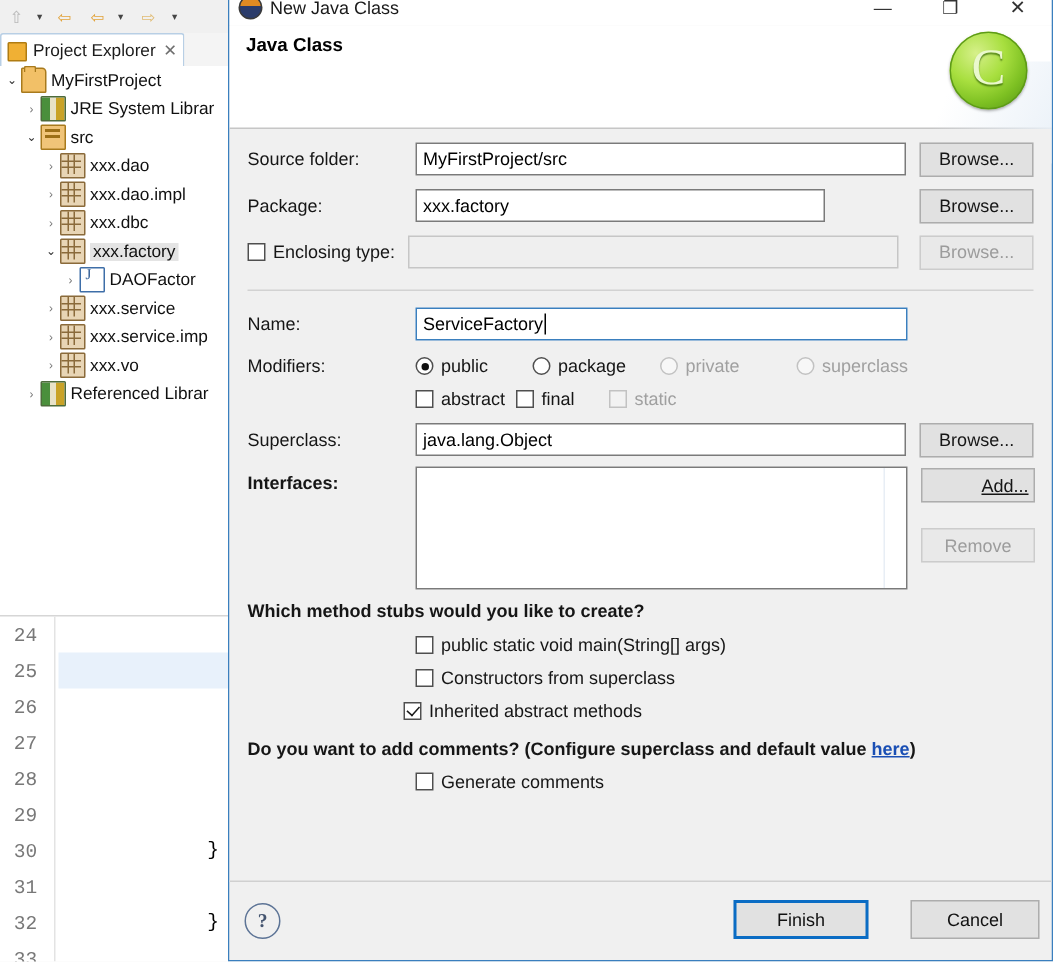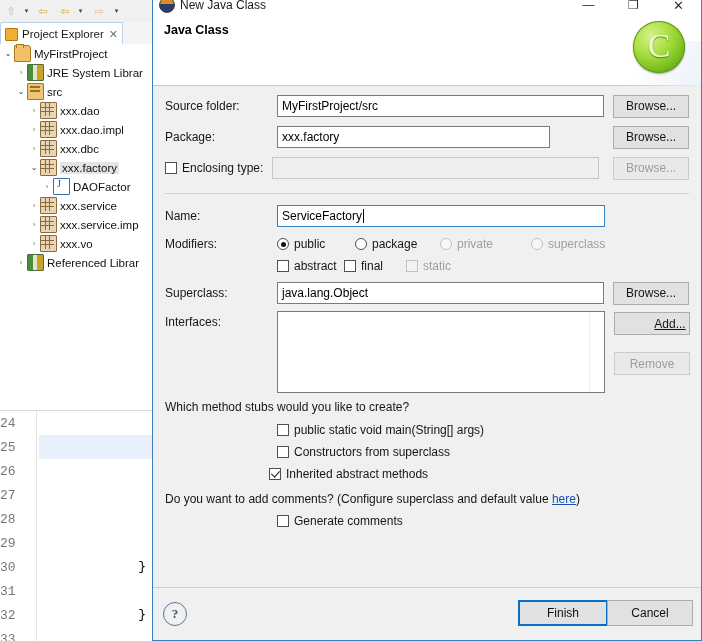--- a/index.html
+++ b/index.html
@@ -59,21 +59,21 @@
     background:#8a6a3a;box-shadow:4px 0 0 #8a6a3a;}
   .ic-java{background:#ffffff;border:1px solid #3e6ea8;border-radius:1px;}
   .ic-java:after{content:"J";position:absolute;left:3px;top:-1px;
     font-size:10px;color:#2e5b94;font-family:"Liberation Serif",serif;}
 
   .editor{position:absolute;left:0;top:410px;width:152px;bottom:0;background:#fff;
     border-top:1px solid #d6d6d6;}
   .ed-row{height:24px;display:flex;align-items:center;font-size:13px;
     font-family:"Liberation Mono","DejaVu Sans Mono",monospace;color:#787878;}
   .ed-row.hl .ed-code{background:#e8f1fb;}
-  .ed-num{width:34px;text-align:left;padding-right:5px;flex:none;}
+  .ed-num{width:34px;text-align:center;padding-right:5px;flex:none;}
   .ed-code{flex:1;height:24px;line-height:24px;padding-left:4px;color:#000;
     font-size:13px;position:relative;}
   .ed-brace{position:absolute;right:6px;top:0;}
   .ed-sep{position:absolute;left:36px;top:0;bottom:0;width:1px;background:#e3e3e3;}
 
   
   #dialog{position:absolute;left:152px;top:-8px;width:550px;height:649px;
     background:#f0f0f0;border:1px solid #3a7fbe;box-sizing:border-box;}
   .dlg-titlebar{position:absolute;left:0;top:0;right:0;height:24px;background:#ffffff;
     display:flex;align-items:center;padding:0 0 0 6px;}
@@ -122,21 +122,21 @@
     border:solid #1a1a1a;border-width:0 1.6px 1.6px 0;transform:rotate(42deg);}
   .rbox{width:12px;height:12px;box-sizing:border-box;background:#fff;border:1px solid #4f4f4f;
     border-radius:50%;flex:none;position:relative;}
   .rbox.disabled{border-color:#c2c2c2;background:#f7f7f7;}
   .rbox.checked:after{content:"";position:absolute;left:2.5px;top:2.5px;width:5px;height:5px;
     border-radius:50%;background:#111;}
   .opt{display:flex;align-items:center;gap:5px;font-size:12px;color:#161616;}
   .opt.dim{color:#a0a0a0;}
 
   .sep{position:absolute;left:12px;right:12px;height:1px;background:#d2d2d2;}
-  .plaintext{position:absolute;font-size:12px;color:#161616;}
+  .plaintext{position:absolute;font-size:12px;color:#161616;font-weight:bold;}
   .listbox{position:absolute;background:#fff;border:1px solid #7a7a7a;box-sizing:border-box;}
   .listbox .sbar{position:absolute;right:0;top:0;bottom:0;width:14px;
     border-left:1px solid #e8eef5;background:#fff;}
   .link{color:#1a4fb4;text-decoration:underline;}
 
   .helpbtn{position:absolute;left:10px;top:14px;width:22px;height:22px;border-radius:50%;
     border:1.5px solid #5d7496;color:#44546f;font-size:13px;font-weight:bold;
     display:flex;align-items:center;justify-content:center;
     font-family:"Liberation Serif",serif;background:#f0f0f0;}
   .footbtn{position:absolute;top:12px;height:26px;box-sizing:border-box;
@@ -439,21 +439,21 @@
     <span class="plaintext" style="left:12px;top:406px"><span>Do you want to add comments? (Configure superclass and default value </span><span class="link">here</span><span>)</span></span>
 
     <span class="opt" style="position:absolute;left:124px;top:428px">
       <span class="cbox"></span>
       <span>Generate comments</span>
     </span>
   </div>
 
   <div class="dlg-foot">
     <span class="helpbtn">?</span>
-    <span class="footbtn primary" style="left:365px;width:90px">
+    <span class="footbtn primary" style="left:336px;width:90px">
       <span>Finish</span>
     </span>
     <span class="footbtn" style="left:454px;width:86px">
       <span>Cancel</span>
     </span>
   </div>
 </div>
 
 <div class="watermark">@51CTO博客</div>
 

